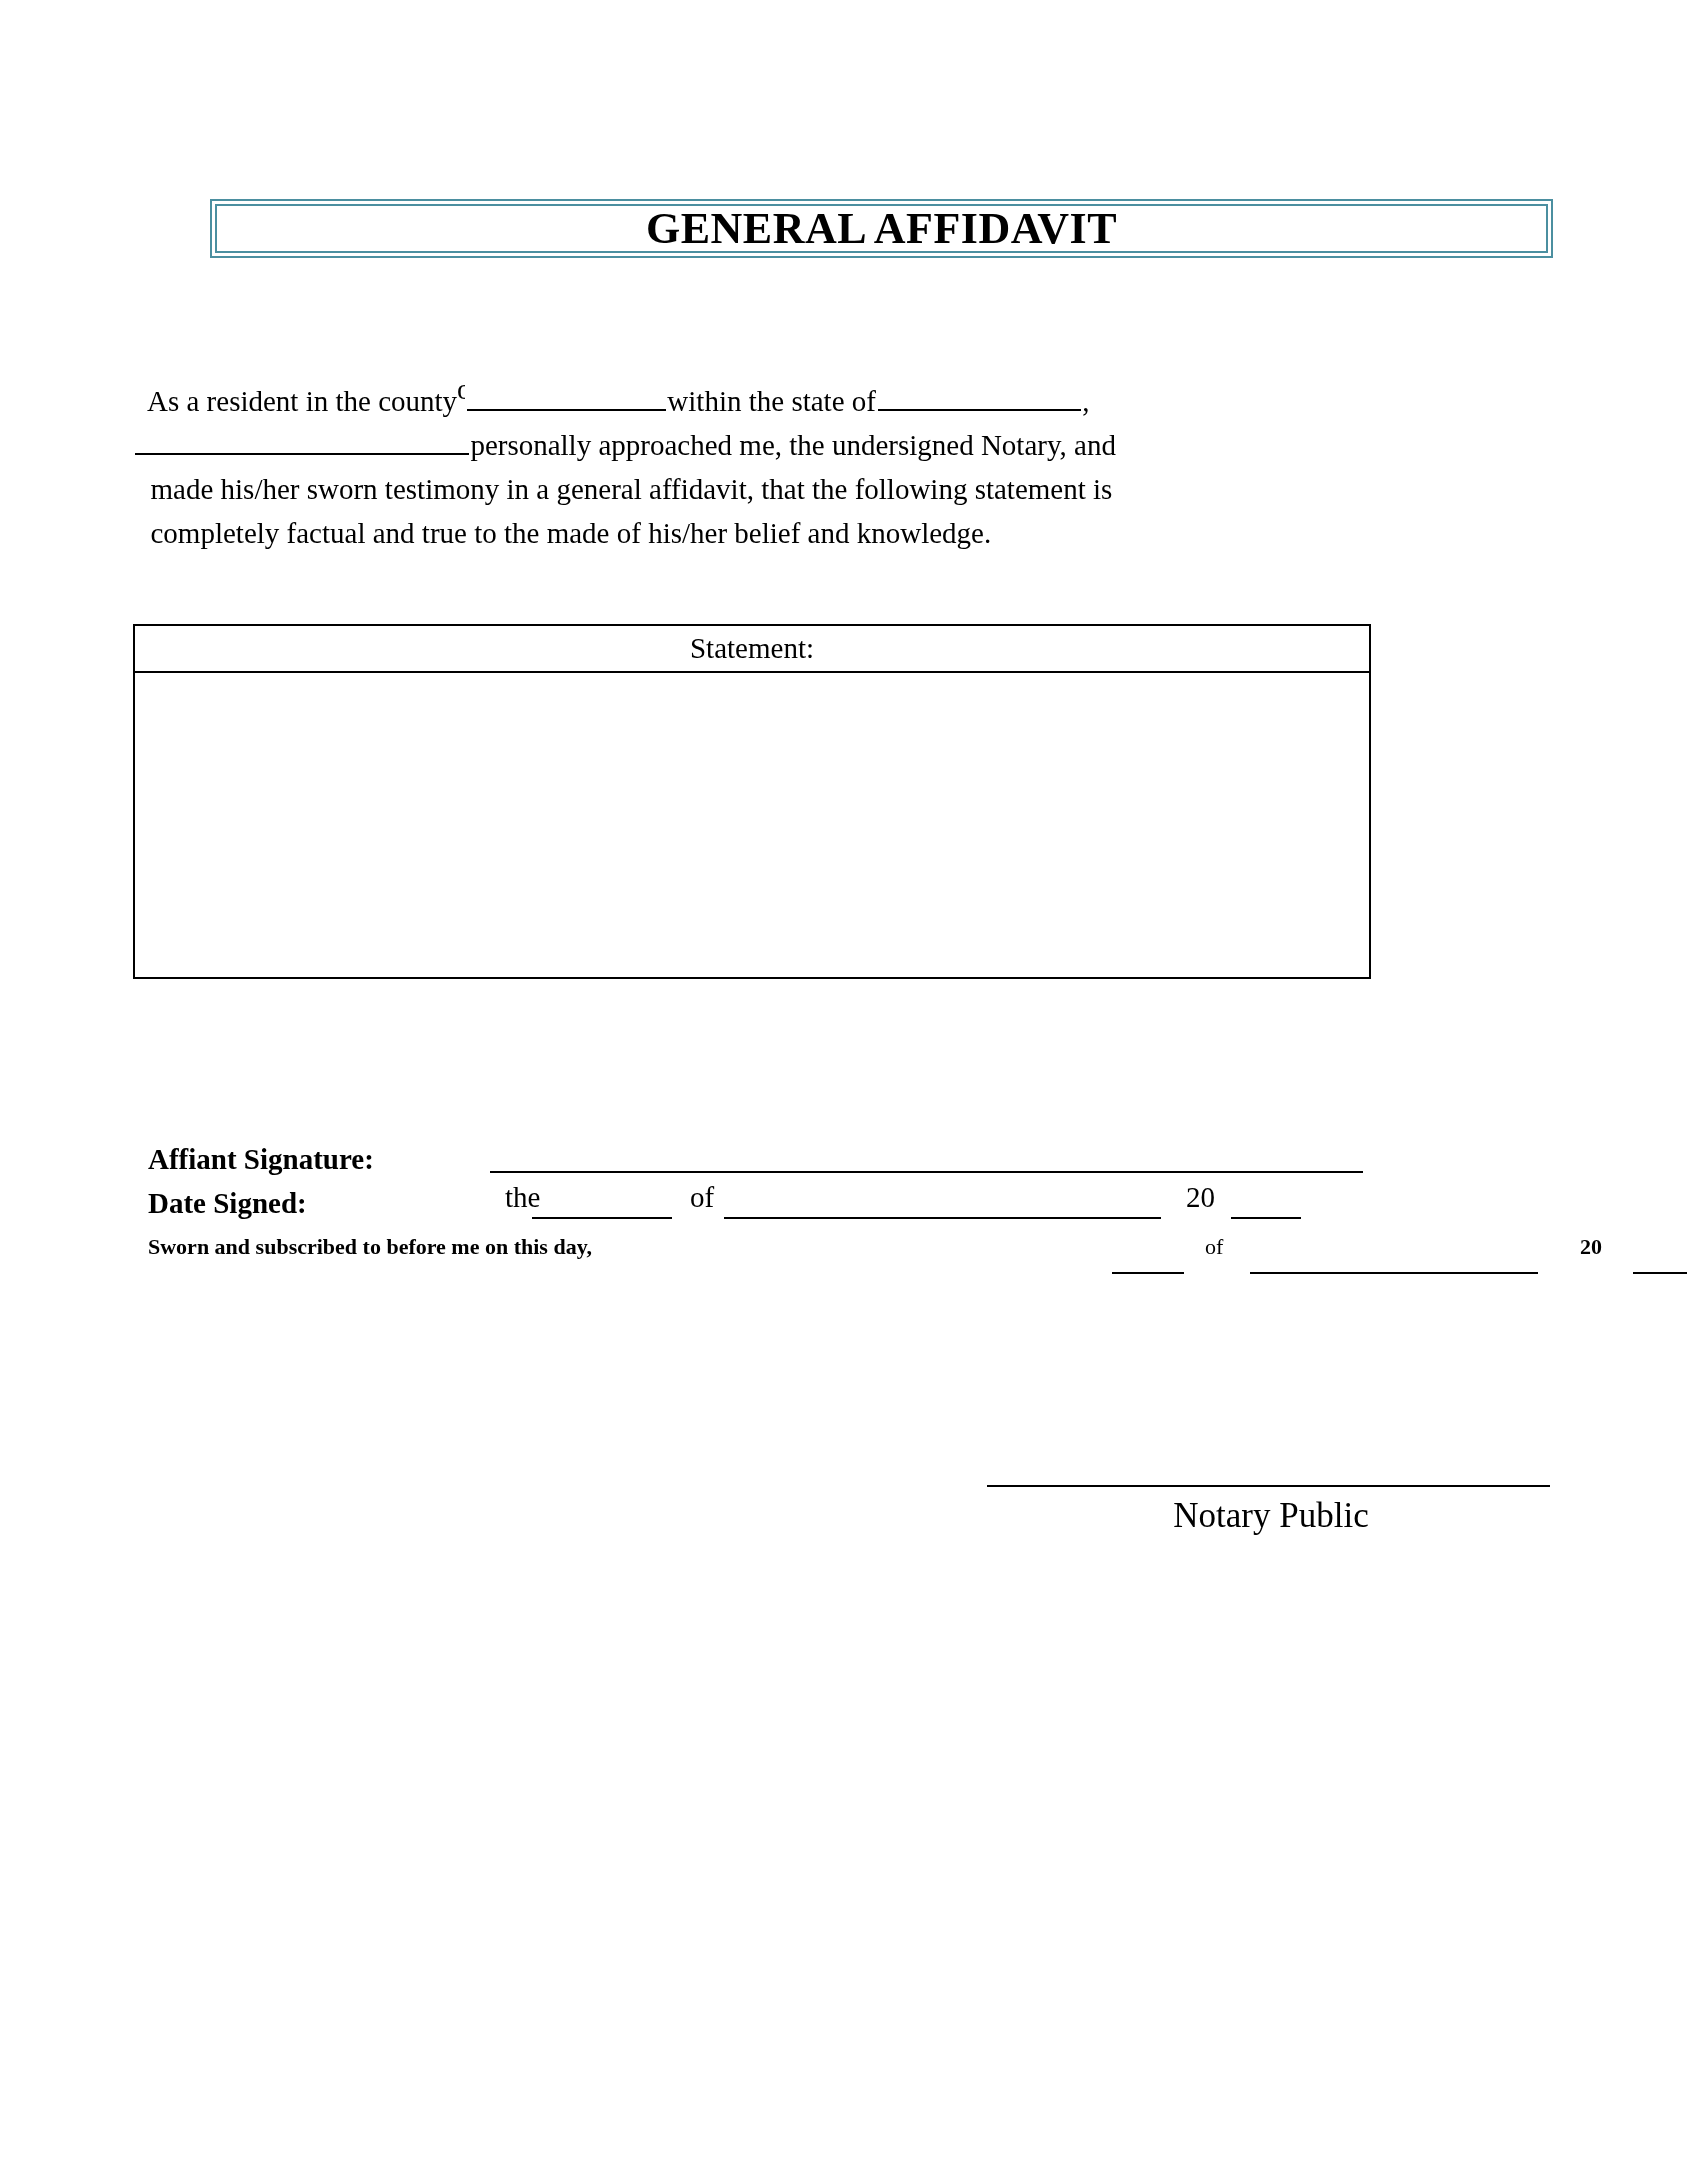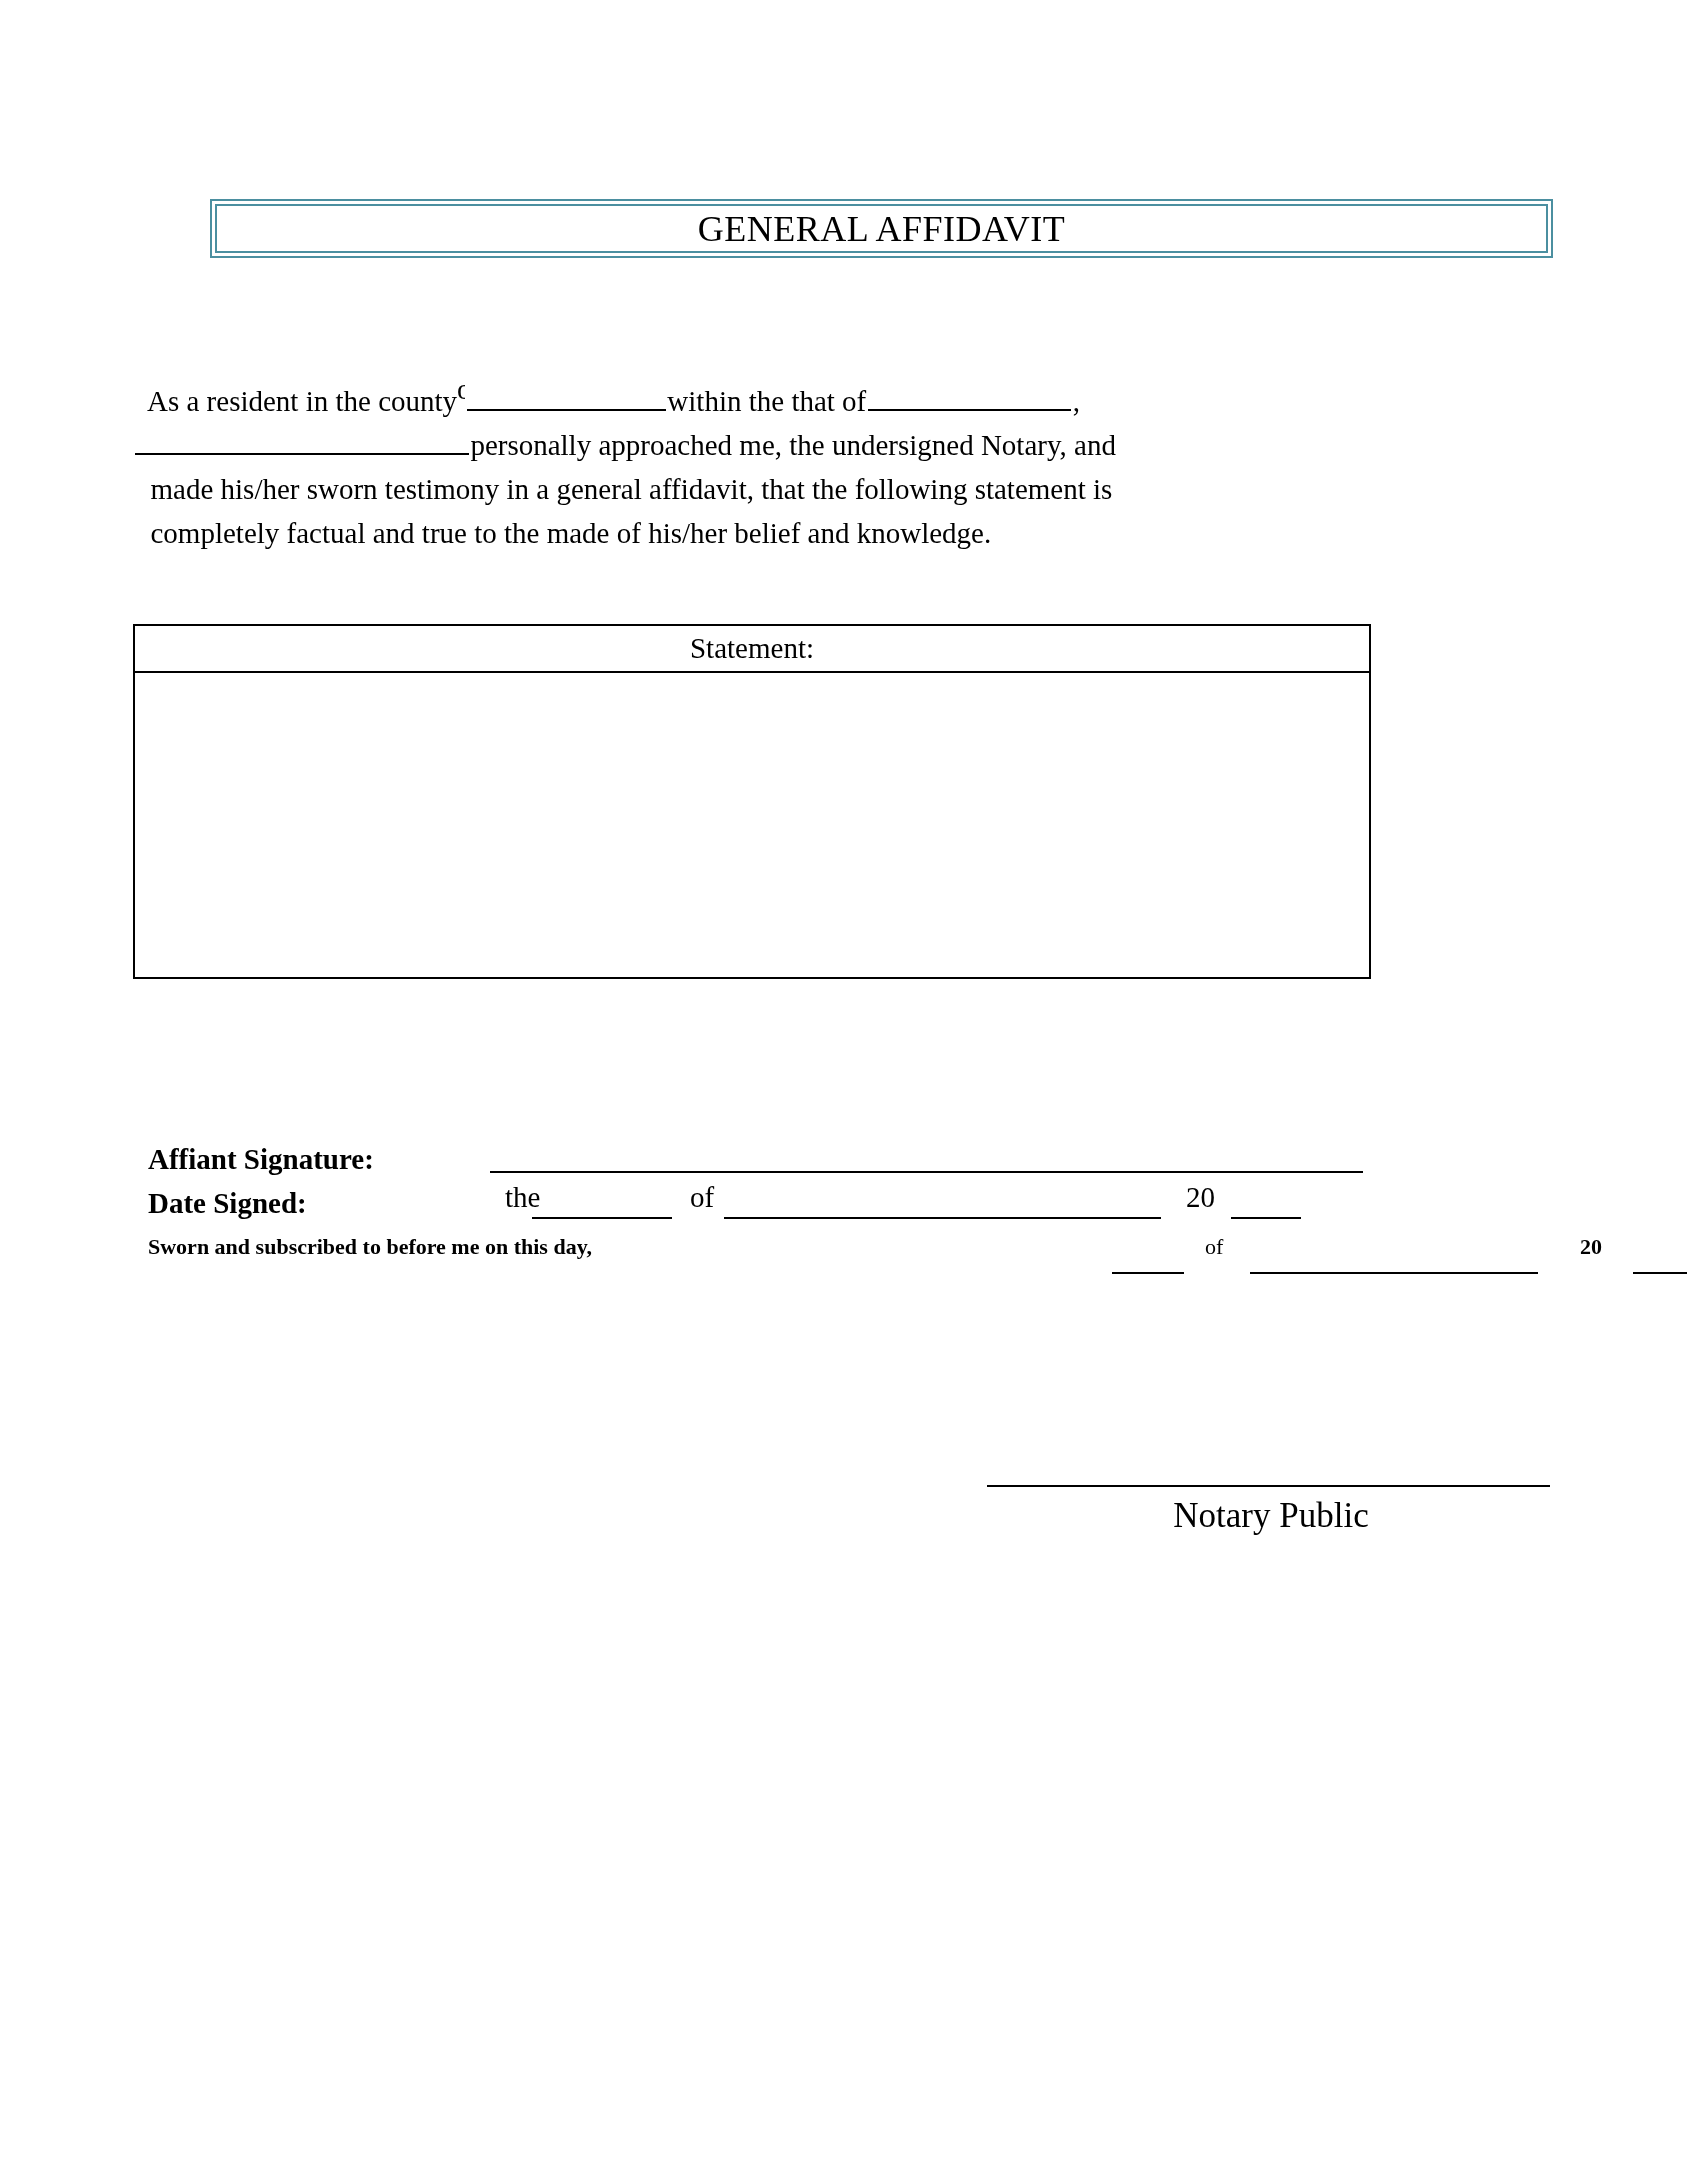--- a/index.html
+++ b/index.html
@@ -37,22 +37,22 @@
     position: absolute;
     inset: 2.6px;
     border: 2.6px solid #4b8fa0;
     box-sizing: border-box;
     background: #ffffff;
     display: flex;
     align-items: center;
     justify-content: center;
   }
   .title-text {
-    font-size: 36px;
-    font-weight: normal;
+    font-size: 44px;
+    font-weight: bold;
     letter-spacing: 0.5px;
     white-space: nowrap;
     line-height: 1;
   }
 
   
   .intro {
     position: absolute;
     left: 133px;
     top: 367px;
@@ -195,21 +195,21 @@
 
 <div class="page">
 
   <div class="title-banner">
     <div class="title-banner-inner">
       <div class="title-text">GENERAL AFFIDAVIT</div>
     </div>
   </div>
 
   <div class="intro">
-    <span class="line l1"><span>As a resident in the county</span><span class="clip-o">o</span><span class="blank w-county"></span><span>within the that of</span><span class="blank w-state"></span><span>,</span></span>
+    <span class="line l1"><span>As a resident in the county</span><span class="clip-o">o</span><span class="blank w-county"></span><span>within the state of</span><span class="blank w-state"></span><span>,</span></span>
     <span class="line l2"><span class="blank w-name"></span><span>personally approached me, the undersigned Notary, and</span></span>
     <span class="line l3">made his/her sworn testimony in a general affidavit, that the following statement is</span>
     <span class="line l4">completely factual and true to the made of his/her belief and knowledge.</span>
   </div>
 
   <div class="statement-box">
     <div class="statement-header">
       <span>Statement:</span>
     </div>
     <div class="statement-body"></div>

